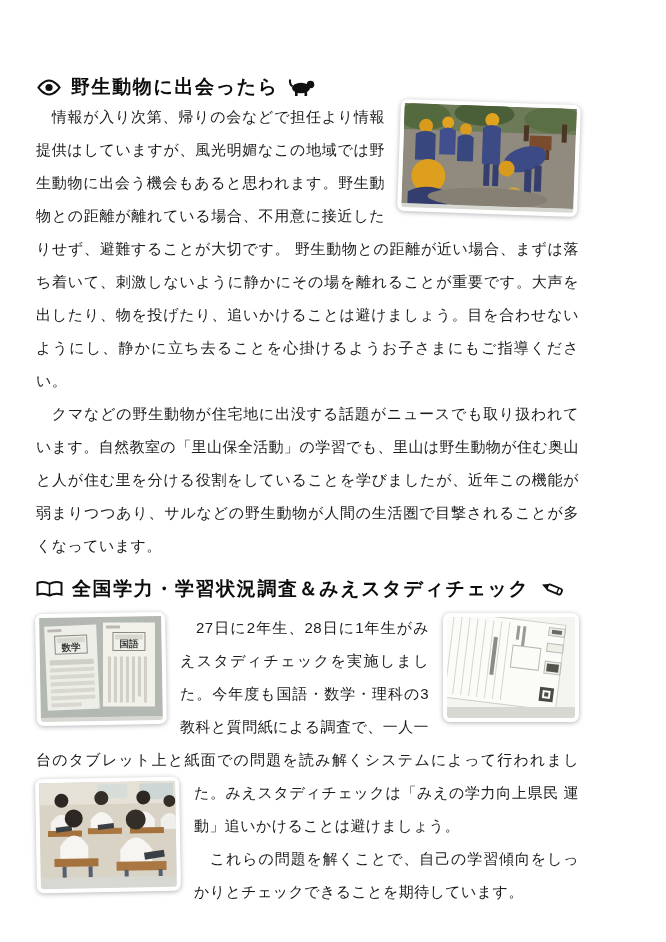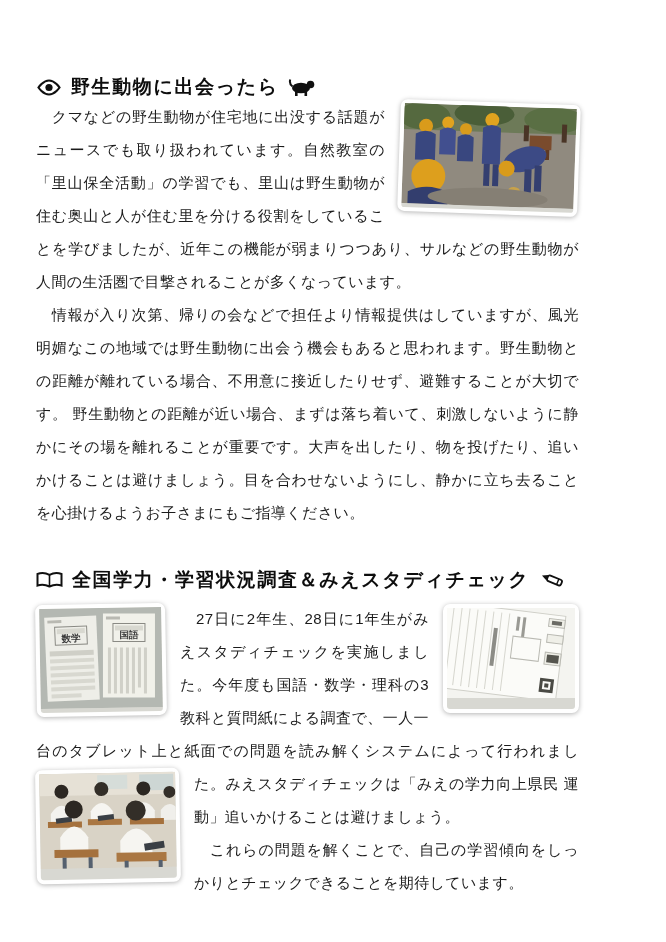--- a/index.html
+++ b/index.html
@@ -27,21 +27,21 @@
     gap:9px;
     margin:0;
     font-size:19px;
     font-weight:bold;
     letter-spacing:1.6px;
     color:#0d0d0d;
     clear:both;
   }
   .heading .h-txt{white-space:nowrap;}
   .h-icon{display:inline-flex;flex:0 0 auto;}
-  .mt-sec{margin-top:38px;margin-bottom:9px;align-items:center;}
+  .mt-sec{margin-top:14px;margin-bottom:9px;align-items:center;}
   .photo{
     border:4px solid #ffffff;
     border-radius:7px;
     box-shadow:0 1px 5px rgba(0,0,0,0.30);
     background:#d8d8d2;
     display:block;
   }
   .float-r{float:right;margin:2px 0 8px 14px;}
   .float-l{float:left;margin:2px 14px 8px 0;}
   .rot-p1{transform:rotate(2deg);}
@@ -105,22 +105,22 @@
           <circle cx="104" cy="62" r="8" fill="#d99b1b"></circle>
           <rect x="132" y="58" width="7" height="26" fill="#343f70"></rect>
           <rect x="122" y="62" width="7" height="24" fill="#343f70"></rect>
           <ellipse cx="112" cy="84" rx="6" ry="4" fill="#c8a24a"></ellipse>
 
           <circle cx="26" cy="72" r="17" fill="#dd9f1d"></circle>
           <path d="M6 88 Q26 78 46 88 L46 100 L6 100 Z" fill="#333e6e"></path>
           <ellipse cx="86" cy="92" rx="60" ry="10" fill="#857f74"></ellipse>
         </svg>
       </span>
+      <p class="body-text">　情報が入り次第、帰りの会などで担任より情報提供はしていますが、風光明媚なこの地域では野生動物に出会う機会もあると思われます。野生動物との距離が離れている場合、不用意に接近したりせず、避難することが大切です。 野生動物との距離が近い場合、まずは落ち着いて、刺激しないように静かにその場を離れることが重要です。大声を出したり、物を投げたり、追いかけることは避けましょう。目を合わせないようにし、静かに立ち去ることを心掛けるようお子さまにもご指導ください。</p>
       <p class="body-text">　クマなどの野生動物が住宅地に出没する話題がニュースでも取り扱われています。自然教室の「里山保全活動」の学習でも、里山は野生動物が住む奥山と人が住む里を分ける役割をしていることを学びましたが、近年この機能が弱まりつつあり、サルなどの野生動物が人間の生活圏で目撃されることが多くなっています。</p>
-      <p class="body-text">　情報が入り次第、帰りの会などで担任より情報提供はしていますが、風光明媚なこの地域では野生動物に出会う機会もあると思われます。野生動物との距離が離れている場合、不用意に接近したりせず、避難することが大切です。 野生動物との距離が近い場合、まずは落ち着いて、刺激しないように静かにその場を離れることが重要です。大声を出したり、物を投げたり、追いかけることは避けましょう。目を合わせないようにし、静かに立ち去ることを心掛けるようお子さまにもご指導ください。</p>
     </div>
   </div>
 
   <div class="sec">
     <h2 class="heading mt-sec">
       <span class="h-icon">
         <svg width="27" height="18" viewBox="0 0 27 18">
           <path d="M1.5 3 Q7.5 0.8 13.5 3.8 Q19.5 0.8 25.5 3 V14.5 Q19.5 12.5 13.5 15.5 Q7.5 12.5 1.5 14.5 Z" fill="none" stroke="#101010" stroke-width="2"></path>
           <line x1="13.5" y1="3.8" x2="13.5" y2="15.5" stroke="#101010" stroke-width="1.6"></line>
         </svg>

